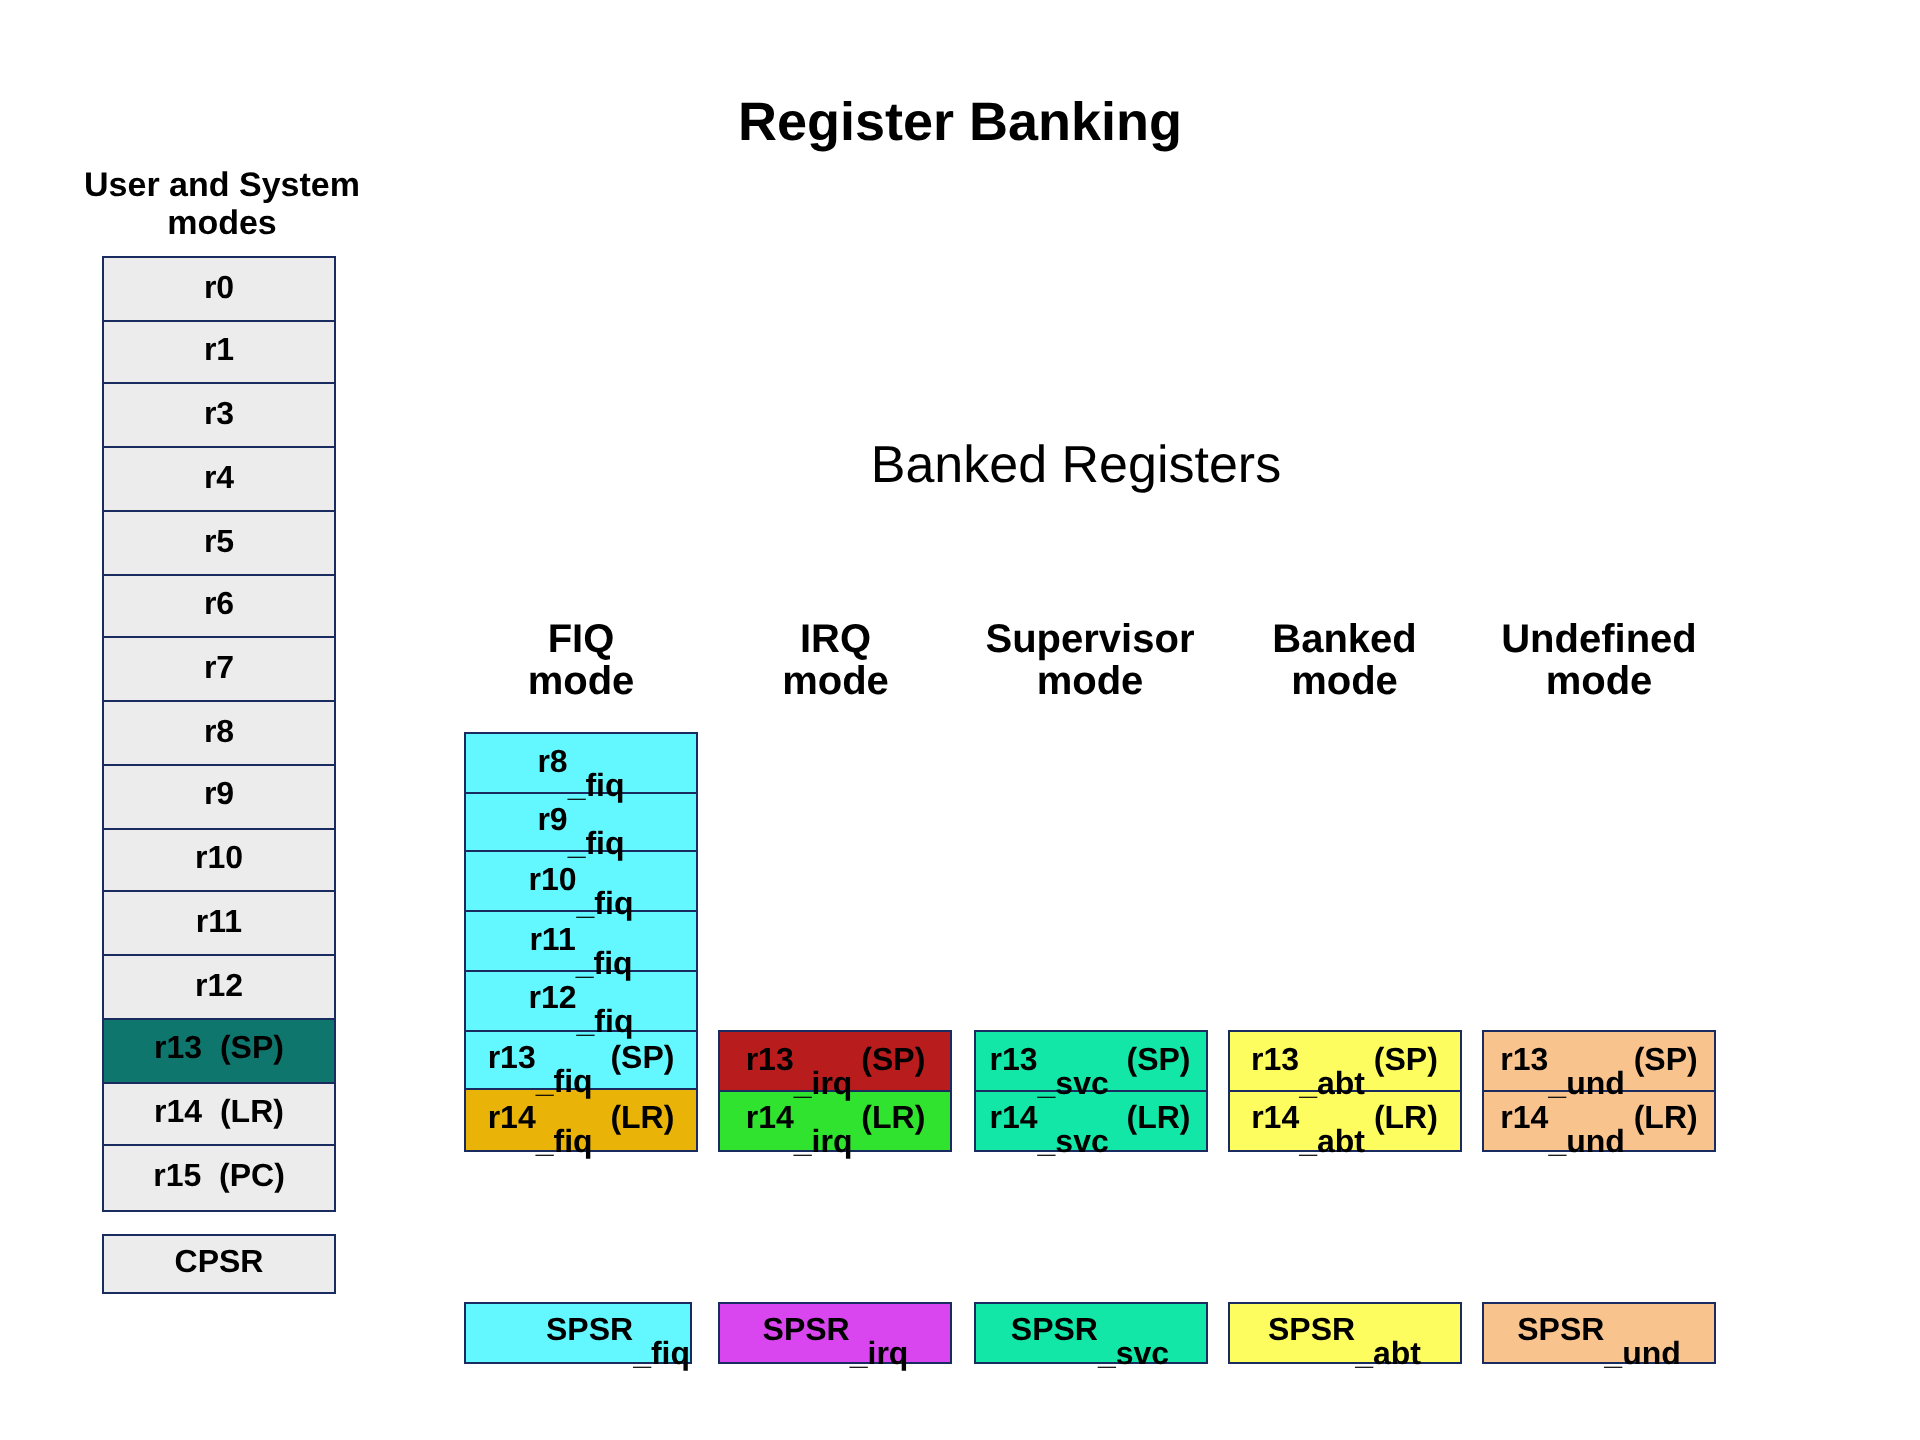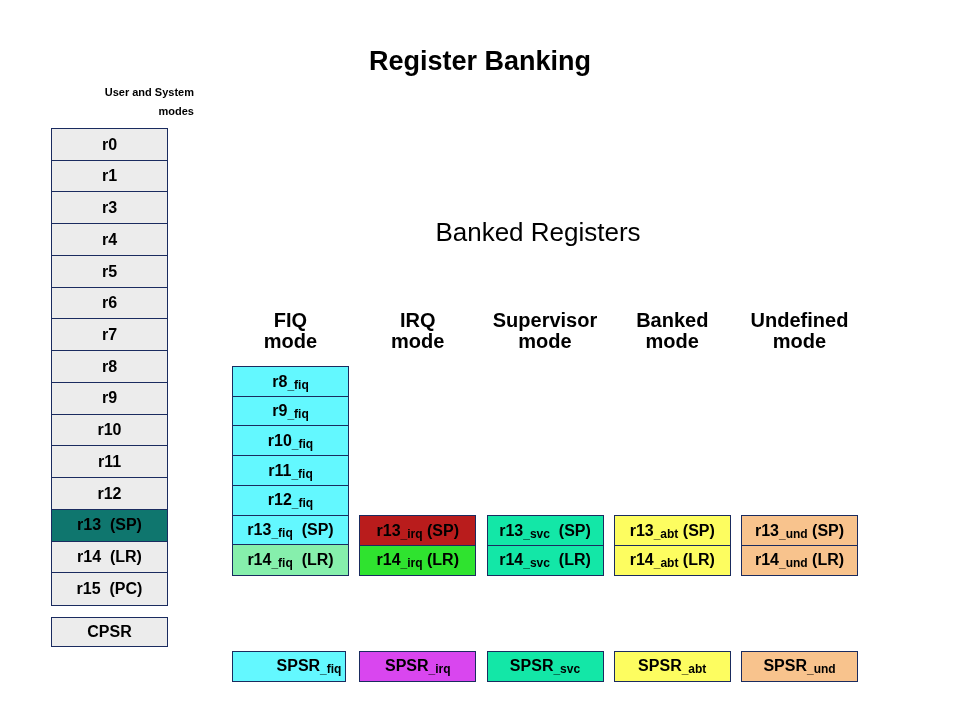--- a/index.html
+++ b/index.html
@@ -9,22 +9,22 @@
   }
   .title {
     position:absolute; left:280px; top:46px; width:400px; text-align:center;
     font-size:27px; font-weight:bold;
   }
   .subtitle {
     position:absolute; left:338px; top:217px; width:400px; text-align:center;
     font-size:26px; font-weight:normal;
   }
   .left-header {
-    position:absolute; left:28px; top:83px; width:166px; text-align:right;
-    font-size:11px; font-weight:bold; line-height:19px;
+    position:absolute; left:28px; top:83px; width:166px; text-align:center;
+    font-size:17px; font-weight:bold; line-height:19px;
   }
   .stack { position:absolute; display:flex; flex-direction:column; }
   .cell {
     flex:1; display:flex; align-items:center; justify-content:center;
     border:1.5px solid #1A2B5F; box-sizing:border-box;
     font-size:16px; font-weight:bold; white-space:nowrap;
   }
   .cell + .cell { margin-top:-1.5px; }
   .gray { background:#ECECEC; }
   .cpsr {
@@ -36,21 +36,21 @@
   .mode-header {
     position:absolute; top:310px; text-align:center;
     font-size:20px; font-weight:bold; line-height:21px;
   }
   .spsr-box {
     position:absolute; height:30.5px;
     display:flex; align-items:center; justify-content:center;
     border:1.5px solid #1A2B5F; box-sizing:border-box;
     font-size:16px; font-weight:bold; white-space:nowrap;
   }
-  .sub { font-size:12px; font-weight:bold; position:relative; top:2px; }
+  .sub { font-size:16px; font-weight:bold; position:relative; top:12px; }
   .pre { white-space:pre; }
 </style>
 </head>
 <body>
 
 <div class="canvas">
   <div class="title">Register Banking</div>
 
   <div class="left-header">
     <div>User and System</div>
@@ -98,21 +98,21 @@
         </div>
         <div class="cell" style="background: rgb(99, 248, 255);">
           <span><span>r11</span><span class="sub">_fiq</span></span>
         </div>
         <div class="cell" style="background: rgb(99, 248, 255);">
           <span><span>r12</span><span class="sub">_fiq</span></span>
         </div>
         <div class="cell" style="background: rgb(99, 248, 255);">
           <span><span>r13</span><span class="sub">_fiq</span><span class="pre">  (SP)</span></span>
         </div>
-        <div class="cell" style="background: #86efac;">
+        <div class="cell" style="background: #eab308;">
           <span><span>r14</span><span class="sub">_fiq</span><span class="pre">  (LR)</span></span>
         </div>
       </div>
       <div class="spsr-box" style="left: 232px; width: 114px; top: 651px; background: rgb(99, 248, 255); padding-left: 40px;">
         <span><span>SPSR</span><span class="sub">_fiq</span></span>
       </div>
       <div class="mode-header" style="left: 359.25px; width: 117px;">
         <div>IRQ</div>
         <div>mode</div>
       </div>

